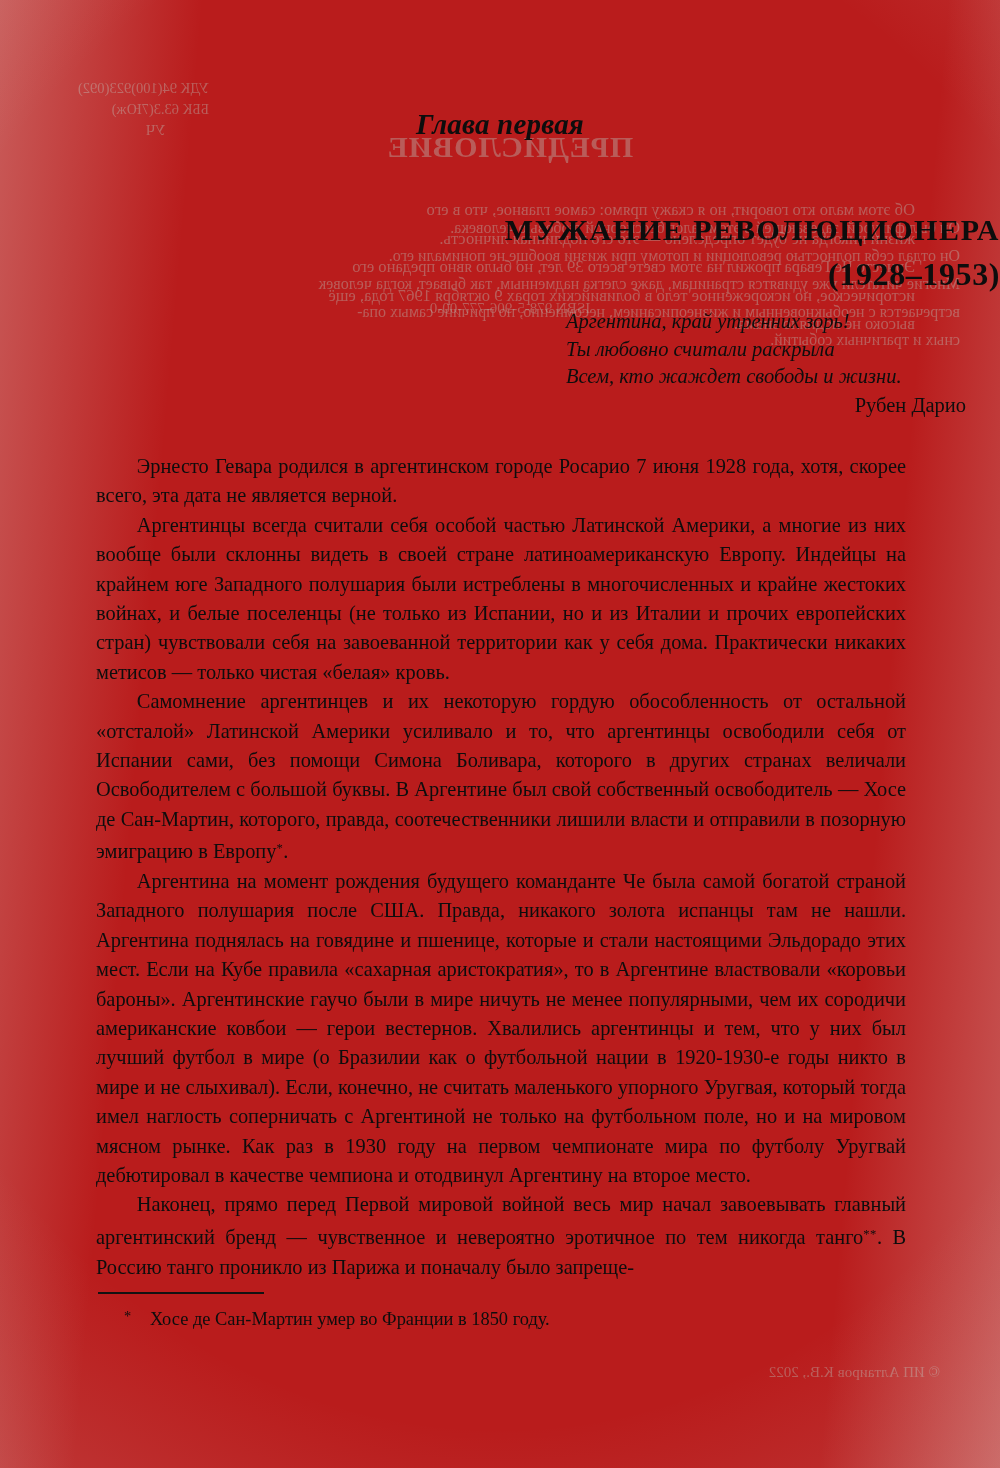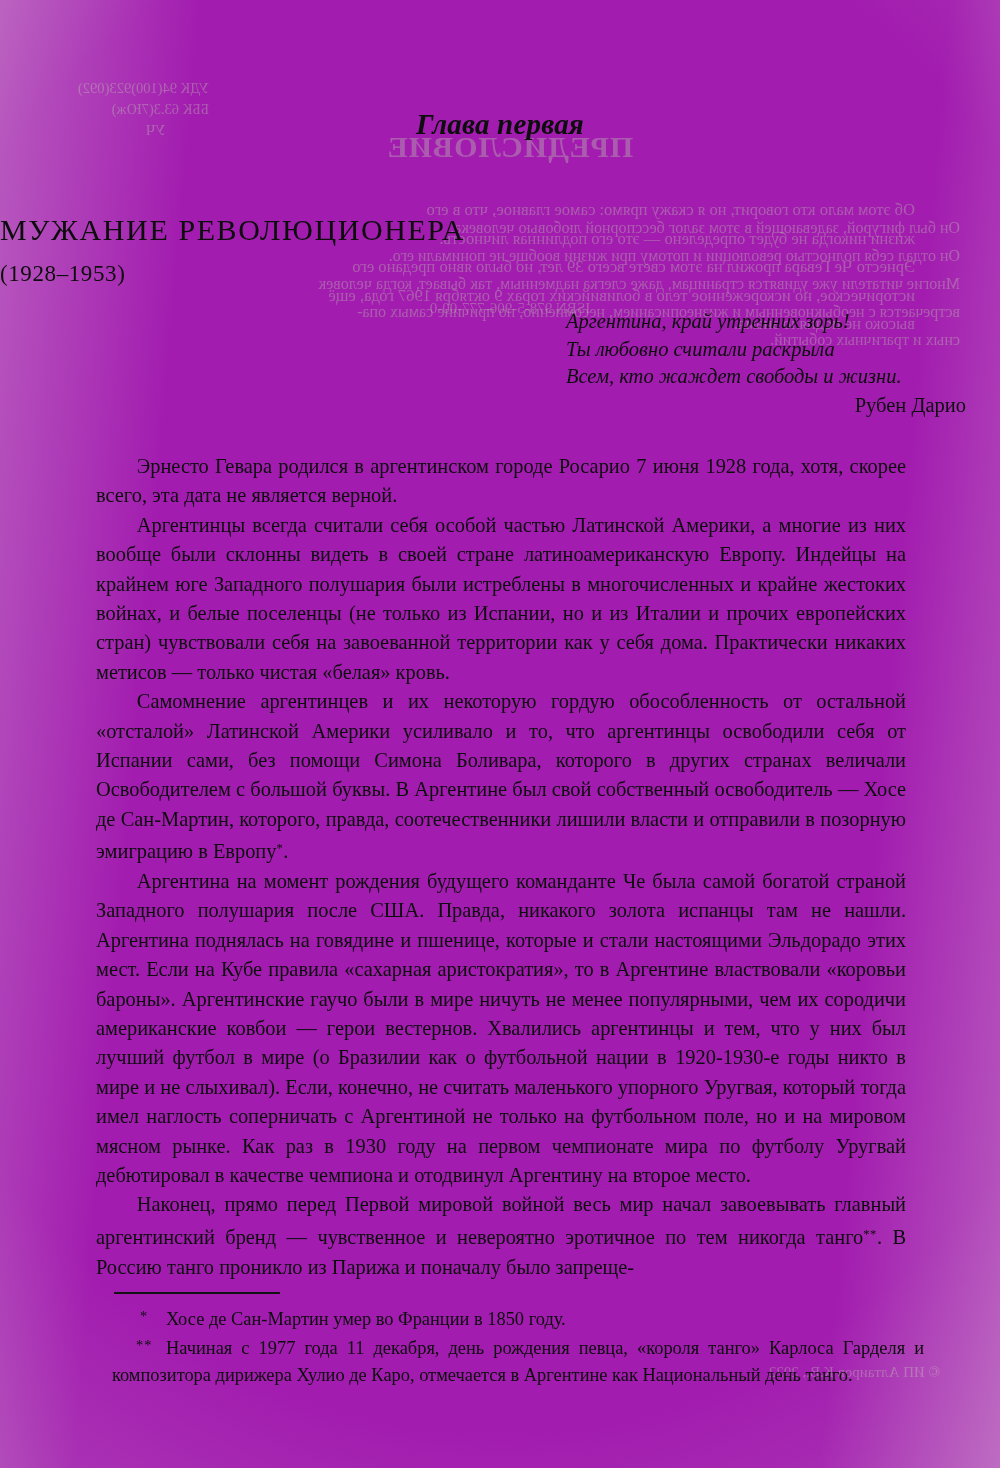--- a/index.html
+++ b/index.html
@@ -7,21 +7,21 @@
     margin: 0;
     padding: 0;
     background: #ffffff;
   }
 
   .page {
     position: relative;
     width: 1000px;
     height: 1468px;
     margin: 0 auto;
-    background: #a21caf;
+    background: #b91c1c;
     overflow: hidden;
     font-family: "Liberation Serif", "DejaVu Serif", serif;
     color: #0d0d0d;
     box-sizing: border-box;
   }
 
   
   .paper-tint {
     position: absolute;
     inset: 0;
@@ -106,30 +106,30 @@
     font-weight: bold;
     font-size: 29px;
     letter-spacing: 0.2px;
   }
 
   .chapter-title {
     position: absolute;
     left: 0;
     top: 188px;
     width: 1000px;
-    text-align: left;
-    font-weight: normal;
+    text-align: right;
+    font-weight: bold;
     font-size: 30px;
     letter-spacing: 1.6px;
     line-height: 44px;
   }
   .chapter-title .years {
     display: block;
     letter-spacing: 0.6px;
-    font-size: 23px;
+    font-size: 32px;
   }
 
   .epigraph {
     position: absolute;
     top: 308px;
     left: 566px;
     width: 400px;
     font-style: italic;
     font-size: 20.5px;
     line-height: 27.5px;
@@ -159,21 +159,21 @@
     text-indent: 2.0em;
   }
   .fn-ref {
     font-size: 0.62em;
     vertical-align: 0.5em;
     letter-spacing: 0.5px;
   }
 
   .footnotes {
     position: absolute;
-    left: 112px;
+    left: 96px;
     top: 1292px;
     width: 812px;
     font-size: 18.4px;
     line-height: 26.4px;
     text-align: justify;
   }
   .footnote-rule {
     width: 166px;
     height: 0;
     border-top: 2px solid #121212;
@@ -238,17 +238,16 @@
       <p>Эрнесто Гевара родился в аргентинском городе Росарио 7 июня 1928 года, хотя, скорее всего, эта дата не является верной.</p>
       <p>Аргентинцы всегда считали себя особой частью Латинской Америки, а многие из них вообще были склонны видеть в своей стране латиноамериканскую Европу. Индейцы на крайнем юге Западного полушария были истреблены в многочисленных и крайне жестоких войнах, и белые поселенцы (не только из Испании, но и из Италии и прочих европейских стран) чувствовали себя на завоеванной территории как у себя дома. Практически никаких метисов — только чистая «белая» кровь.</p>
       <p><span>Самомнение аргентинцев и их некоторую гордую обособленность от остальной «отсталой» Латинской Америки усиливало и то, что аргентинцы освободили себя от Испании сами, без помощи Симона Боливара, которого в других странах величали Освободителем с большой буквы. В Аргентине был свой собственный освободитель — Хосе де Сан-Мартин, которого, правда, соотечественники лишили власти и отправили в позорную эмиграцию в Европу</span><sup class="fn-ref">*</sup><span>.</span></p>
       <p>Аргентина на момент рождения будущего команданте Че была самой богатой страной Западного полушария после США. Правда, никакого золота испанцы там не нашли. Аргентина поднялась на говядине и пшенице, которые и стали настоящими Эльдорадо этих мест. Если на Кубе правила «сахарная аристократия», то в Аргентине властвовали «коровьи бароны». Аргентинские гаучо были в мире ничуть не менее популярными, чем их сородичи американские ковбои — герои вестернов. Хвалились аргентинцы и тем, что у них был лучший футбол в мире (о Бразилии как о футбольной нации в 1920-1930-е годы никто в мире и не слыхивал). Если, конечно, не считать маленького упорного Уругвая, который тогда имел наглость соперничать с Аргентиной не только на футбольном поле, но и на мировом мясном рынке. Как раз в 1930 году на первом чемпионате мира по футболу Уругвай дебютировал в качестве чемпиона и отодвинул Аргентину на второе место.</p>
       <p><span>Наконец, прямо перед Первой мировой войной весь мир начал завоевывать главный аргентинский бренд — чувственное и невероятно эротичное по тем никогда танго</span><sup class="fn-ref">**</sup><span>. В Россию танго проникло из Парижа и поначалу было запреще-</span></p>
     </div>
 
     <div class="footnotes">
       <div class="footnote-rule"></div>
       <p><span class="fn-mark single">*</span><span>Хосе де Сан-Мартин умер во Франции в 1850 году.</span></p>
-      <p><span class="fn-mark">**</span><span>Начиная с 1977 года 11 декабря, день рождения певца, «короля танго» Карлоса Гарделя и композитора дирижера Хулио де Каро, отмечается в Аргентине как Национальный день танго.</span></p>
     </div>
 
   </div>
 </div>
 
 </body></html>

